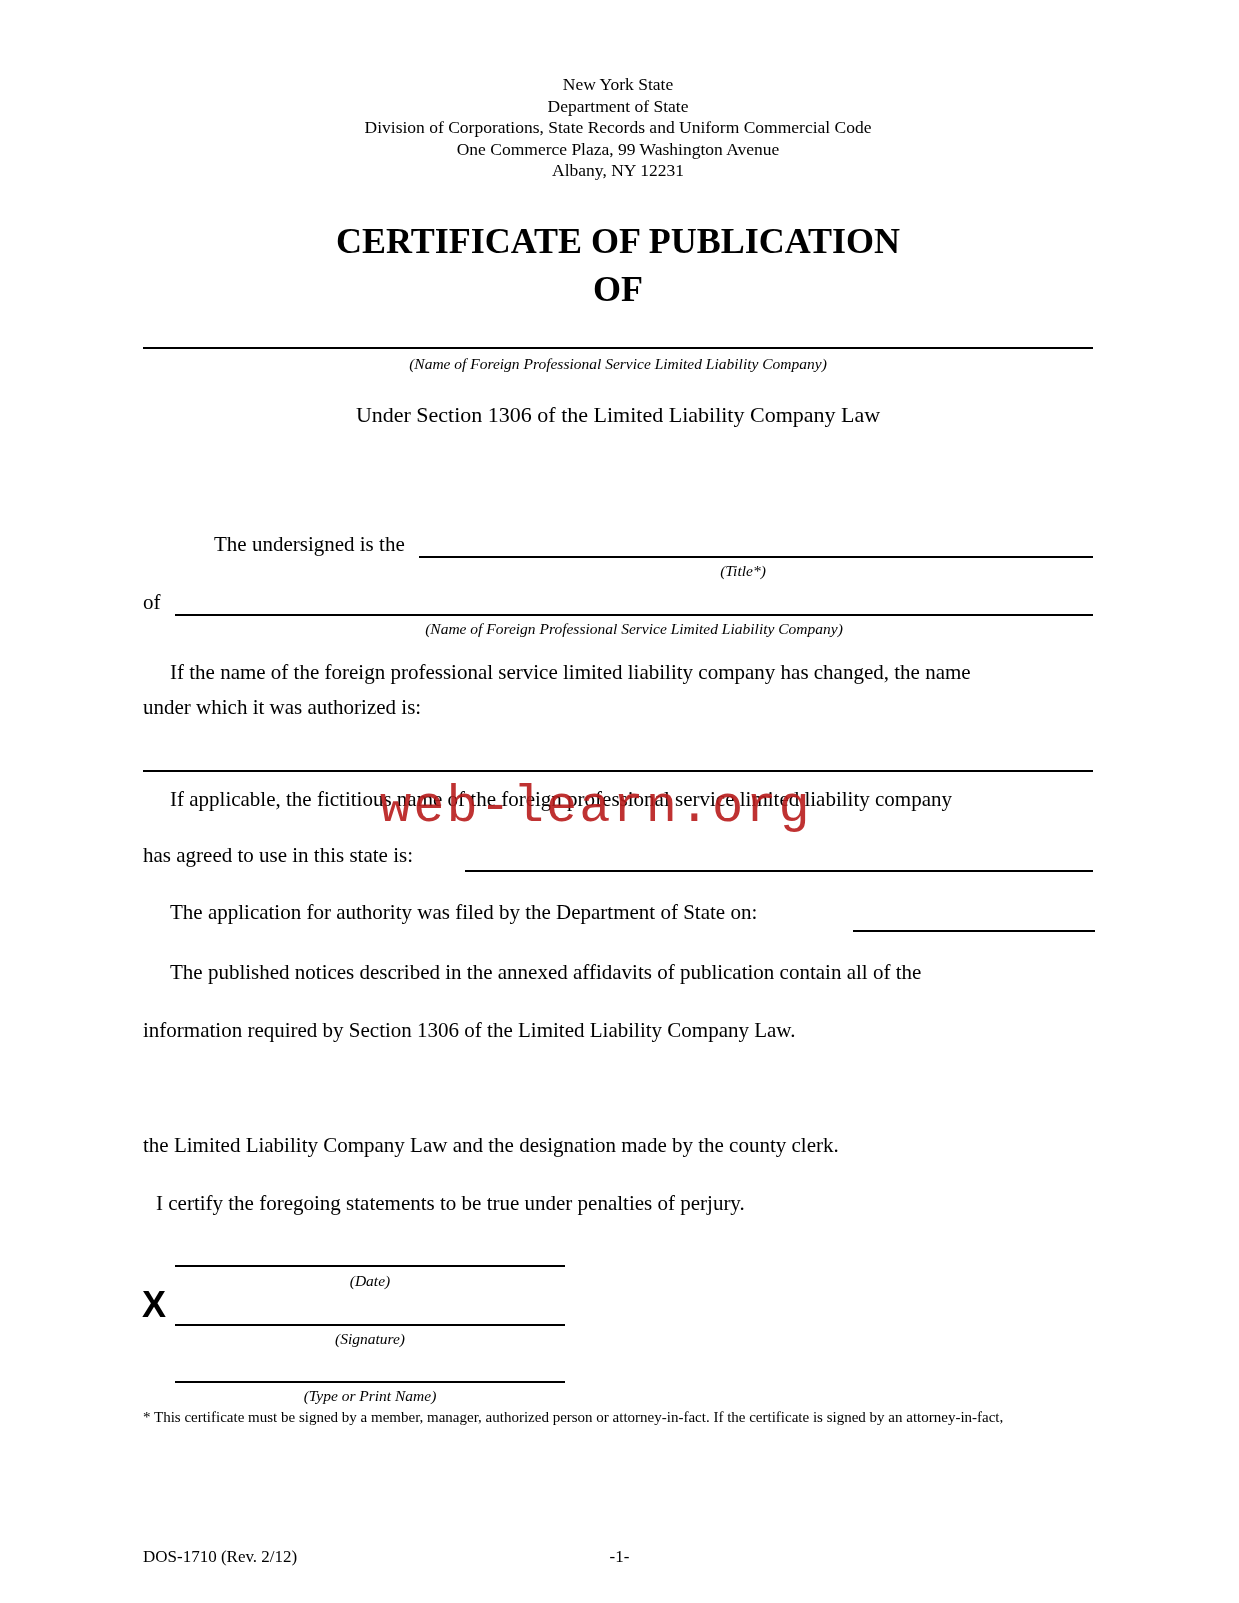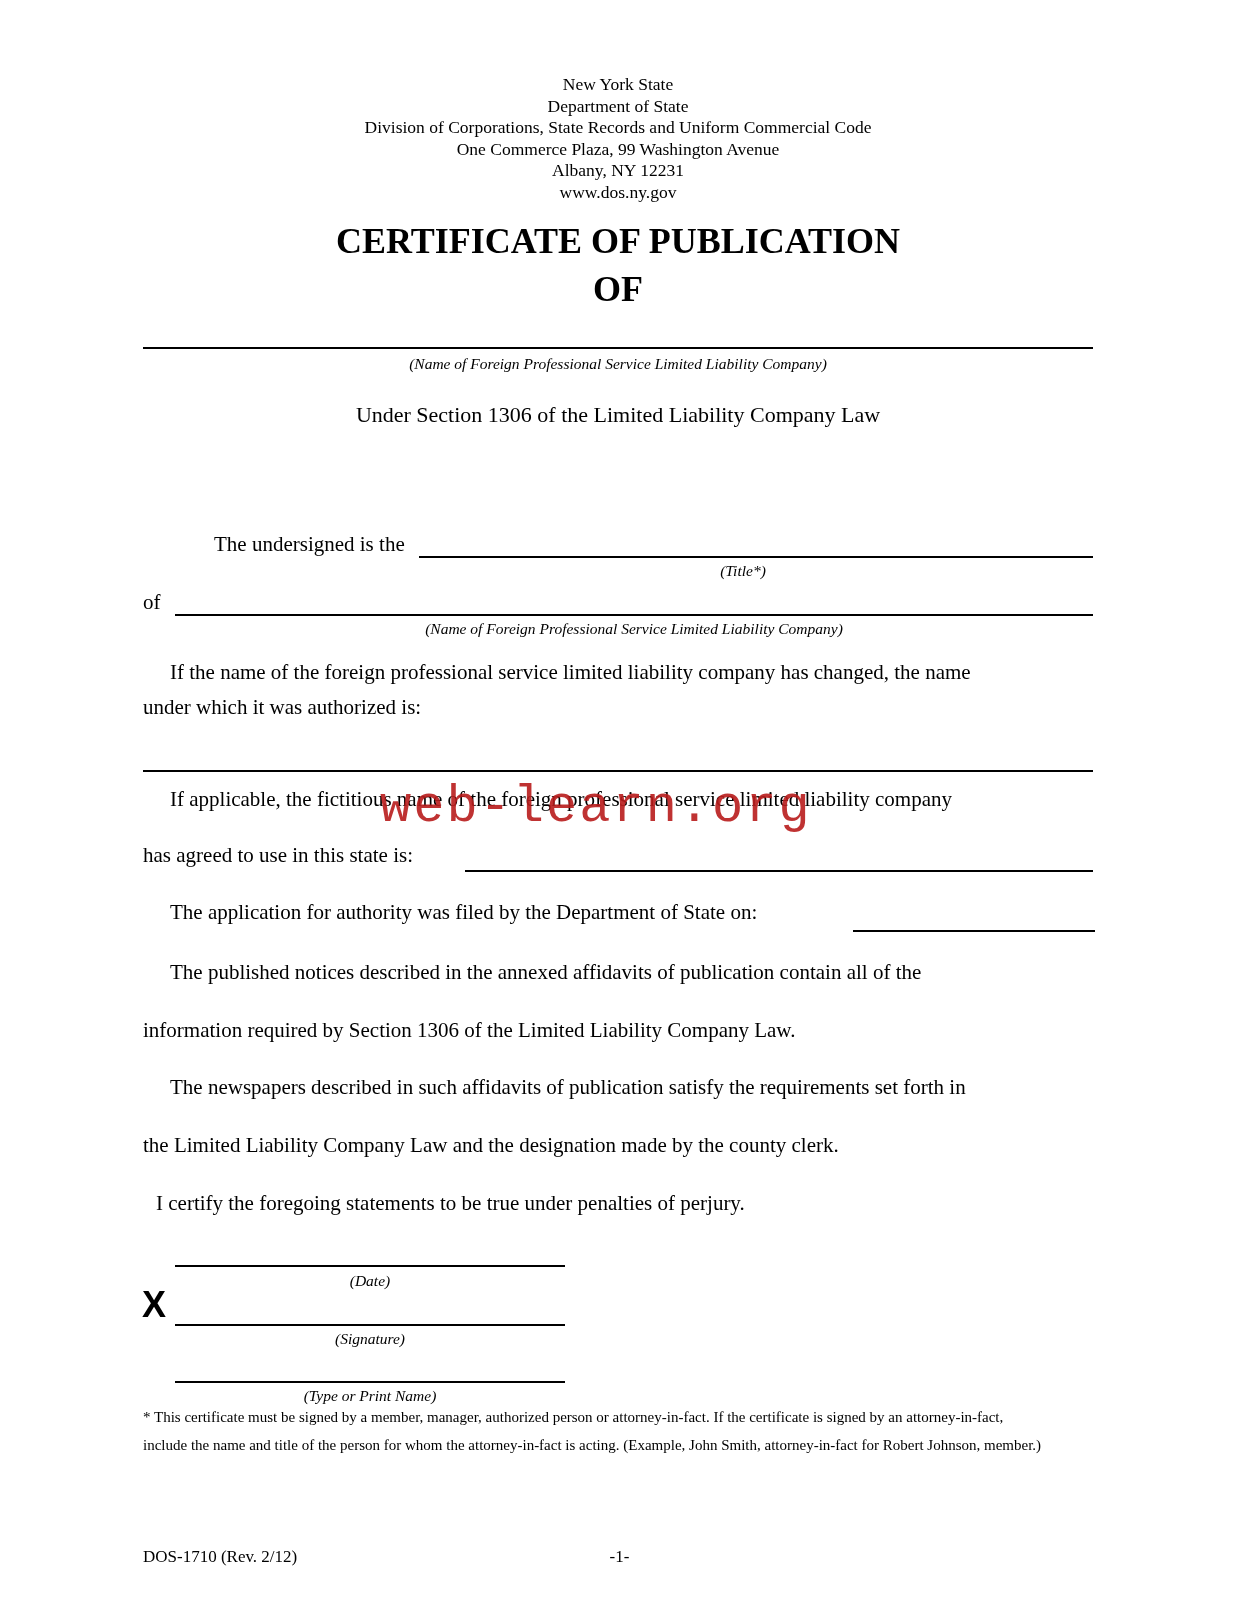--- a/index.html
+++ b/index.html
@@ -80,21 +80,20 @@
 <body>
 
 <div class="page">
 
   <div class="abs header-block center">
     <div>New York State</div>
     <div>Department of State</div>
     <div>Division of Corporations, State Records and Uniform Commercial Code</div>
     <div>One Commerce Plaza, 99 Washington Avenue</div>
     <div>Albany, NY 12231</div>
-    <div>www.dos.ny.gov</div>
   </div>
 
   <div class="abs title-block center">
     <div>CERTIFICATE OF PUBLICATION</div>
     <div>OF</div>
   </div>
 
   <div class="abs rule name-rule"></div>
   <div class="abs caption name-caption center">(Name of Foreign Professional Service Limited Liability Company)</div>
   <div class="abs subtitle center">Under Section 1306 of the Limited Liability Company Law</div>
@@ -117,33 +116,31 @@
 
   <div class="abs body-line fict-1">If applicable, the fictitious name of the foreign professional service limited liability company</div>
   <div class="abs body-line fict-2">has agreed to use in this state is:</div>
   <div class="abs rule fict-rule"></div>
 
   <div class="abs body-line application">The application for authority was filed by the Department of State on:</div>
   <div class="abs rule filed-rule"></div>
 
   <div class="abs body-line published-1">The published notices described in the annexed affidavits of publication contain all of the</div>
   <div class="abs body-line published-2">information required by Section 1306 of the Limited Liability Company Law.</div>
-  <div class="abs body-line newspapers-1">The newspapers described in such affidavits of publication satisfy the requirements set forth in</div>
   <div class="abs body-line newspapers-2">the Limited Liability Company Law and the designation made by the county clerk.</div>
   <div class="abs body-line certify">I certify the foregoing statements to be true under penalties of perjury.</div>
 
   <div class="abs sig-rule date-rule"></div>
   <div class="abs caption date-caption center">(Date)</div>
   <div class="abs x-mark">X</div>
   <div class="abs sig-rule signature-rule"></div>
   <div class="abs caption sig-caption center">(Signature)</div>
   <div class="abs sig-rule print-rule"></div>
   <div class="abs caption print-caption center">(Type or Print Name)</div>
 
   <div class="abs footnote footnote-1">* This certificate must be signed by a member, manager, authorized person or attorney-in-fact. If the certificate is signed by an attorney-in-fact,</div>
-  <div class="abs footnote footnote-2">include the name and title of the person for whom the attorney-in-fact is acting. (Example, John Smith, attorney-in-fact for Robert Johnson, member.)</div>
 
   <div class="abs footer-form">DOS-1710 (Rev. 2/12)</div>
   <div class="abs footer-page">-1-</div>
 
   <div class="abs watermark">web-learn.org</div>
 
 </div>
 
 </body></html>

